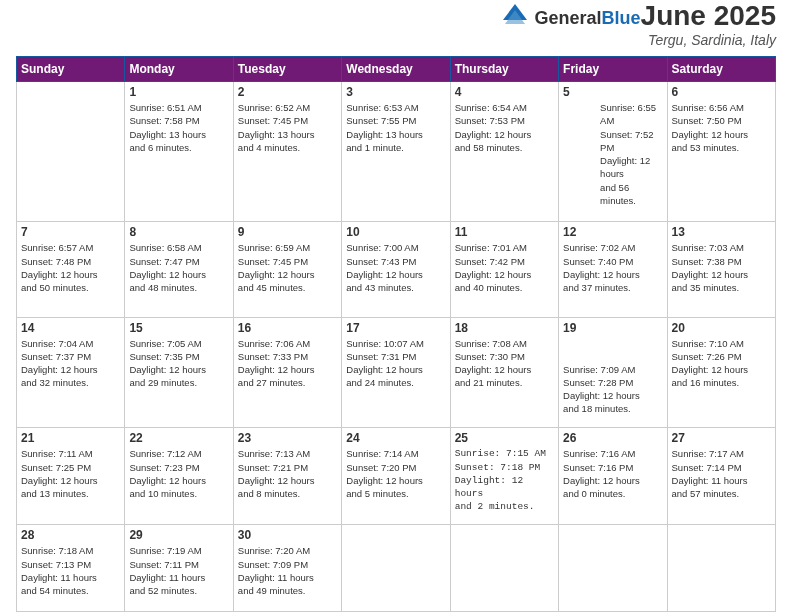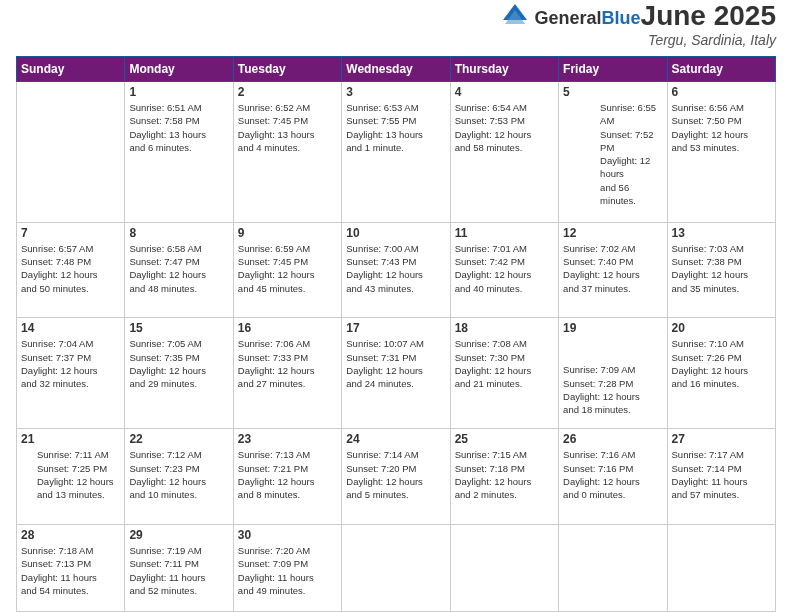--- a/index.html
+++ b/index.html
@@ -277,21 +277,21 @@
             <span class="day-num">20</span>
             <div class="day-info" style="white-space: pre-line;">Sunrise: 7:10 AM
 Sunset: 7:26 PM
 Daylight: 12 hours
 and 16 minutes.</div>
           </td>
         </tr>
         <tr class="row-shaded">
           <td>
             <span class="day-num">21</span>
-            <div class="day-info" style="white-space: pre-line; margin-left: 16px;">Sunrise: 7:11 AM
+            <div class="day-info" style="white-space: pre-line;">Sunrise: 7:11 AM
 Sunset: 7:25 PM
 Daylight: 12 hours
 and 13 minutes.</div>
           </td>
           <td>
             <span class="day-num">22</span>
             <div class="day-info" style="white-space: pre-line;">Sunrise: 7:12 AM
 Sunset: 7:23 PM
 Daylight: 12 hours
 and 10 minutes.</div>
@@ -305,21 +305,21 @@
           </td>
           <td>
             <span class="day-num">24</span>
             <div class="day-info" style="white-space: pre-line;">Sunrise: 7:14 AM
 Sunset: 7:20 PM
 Daylight: 12 hours
 and 5 minutes.</div>
           </td>
           <td>
             <span class="day-num">25</span>
-            <div class="day-info" style="white-space: pre-line;">Sunrise: 7:15 AM
+            <div class="day-info" style="white-space: pre-line; font-family: Liberation Mono, monospace;">Sunrise: 7:15 AM
 Sunset: 7:18 PM
 Daylight: 12 hours
 and 2 minutes.</div>
           </td>
           <td>
             <span class="day-num">26</span>
             <div class="day-info" style="white-space: pre-line;">Sunrise: 7:16 AM
 Sunset: 7:16 PM
 Daylight: 12 hours
 and 0 minutes.</div>

